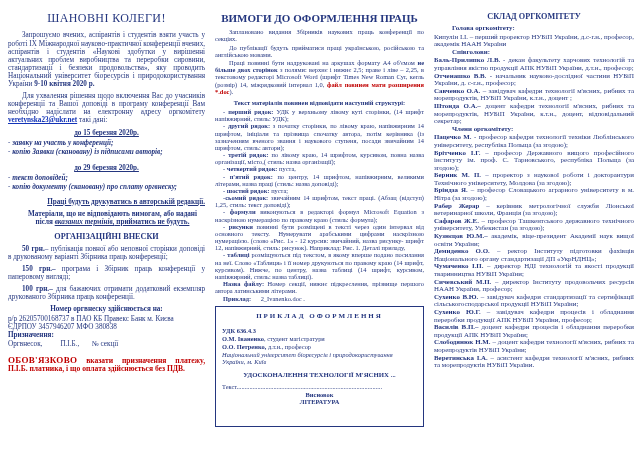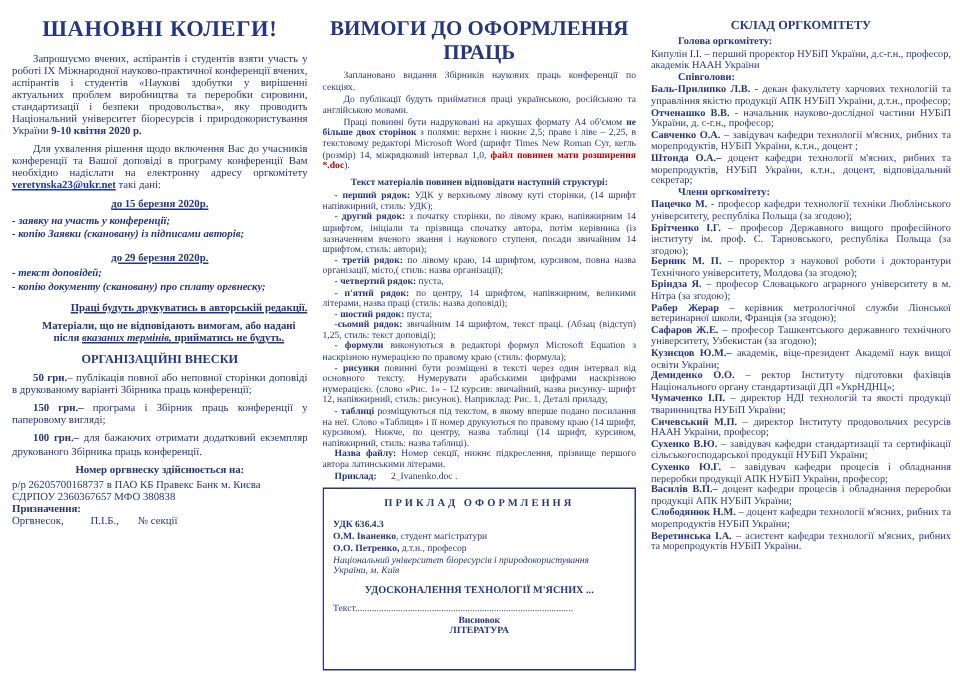--- a/index.html
+++ b/index.html
@@ -6,22 +6,22 @@
   body{
     width:640px;height:453px;background:#ffffff;overflow:hidden;
     font-family:"Liberation Serif","DejaVu Serif",serif;
     color:#24367f;
   }
   .page{display:flex;gap:10px;padding:12px 6px 0 8px;height:441px;overflow:hidden;}
   .col{overflow:hidden;}
   .col-left{width:199px;font-size:7.2px;line-height:1.12;}
   .col-mid{width:211px;font-size:6.4px;line-height:1.12;}
   .col-right{width:202px;font-size:6.9px;line-height:1.1;}
-  .h1{font-weight:bold;text-align:center;font-size:15px;letter-spacing:.4px;margin-bottom:6px;}
-  .h1m{font-weight:bold;text-align:center;font-size:14px;margin-bottom:4px;}
+  .h1{font-weight:normal;text-align:center;font-size:12px;letter-spacing:.4px;margin-bottom:6px;}
+  .h1m{font-weight:bold;text-align:center;font-size:11px;margin-bottom:4px;}
   .h1r{font-weight:bold;text-align:center;font-size:8.2px;margin-bottom:3px;}
   p{margin:0 0 4px 0;text-align:justify;}
   .ind{text-indent:14px;}
   b{font-weight:bold;}
   .u{text-decoration:underline;}
   .it{font-style:italic;}
   .red{color:#c00000;}
   .email{color:#1334b8;font-weight:bold;text-decoration:underline;cursor:pointer;}
   .date-head{font-weight:bold;text-decoration:underline;text-align:center;margin:5px 0 2px 0;}
   .dash-item{font-weight:bold;font-style:italic;text-align:left;margin:0 0 1px 0;}
@@ -65,24 +65,25 @@
     <div class="note1 u">Праці будуть друкуватись в авторській редакції.</div>
     <div class="note2"><span>Матеріали, що не відповідають вимогам, або надані після </span><span class="it u">вказаних термінів,</span><span class="u"> прийматись не будуть.</span></div>
 
     <div class="fees-title">ОРГАНІЗАЦІЙНІ ВНЕСКИ</div>
     <p class="ind"><b>50 грн.</b><span>– публікація повної або неповної сторінки доповіді в друкованому варіанті Збірника праць конференції;</span></p>
     <p class="ind"><b>150 грн.–</b><span> програма і Збірник праць конференції у паперовому вигляді;</span></p>
     <p class="ind"><b>100 грн.–</b><span> для бажаючих отримати додатковий екземпляр друкованого Збірника праць конференції.</span></p>
 
     <div class="pay-title">Номер оргвнеску здійснюється на:</div>
     <p class="pay-line">р/р 26205700168737 в ПАО КБ Правекс Банк м. Києва</p>
-    <p class="pay-line">ЄДРПОУ 2360367657 МФО 380838</p>
+    <p class="pay-line">ЄДРПОУ 3457946207 МФО 380838</p>
     <p class="pay-line"><b>Призначення:</b></p>
     <p class="pay-line pre">Оргвнесок,          П.І.Б.,       № секції</p>
 
+    <div class="mandatory"><span class="big">ОБОВ'ЯЗКОВО</span><span> вказати призначення платежу, П.І.Б. платника, і що оплата здійснюється без ПДВ.</span></div>
   </div>
 
   <div class="col col-mid">
     <div class="h1m">ВИМОГИ ДО ОФОРМЛЕННЯ ПРАЦЬ</div>
     <p class="ind" style="margin-bottom:1px;">Заплановано видання Збірників наукових праць конференції по секціях.</p>
     <p class="ind" style="margin-bottom:1px;">До публікації будуть прийматися праці українською, російською та англійською мовами.</p>
     <p class="ind" style="margin-bottom:2px;"><span>Праці повинні бути надруковані на аркушах формату А4 об'ємом </span><b>не більше двох сторінок</b><span> з полями: верхнє і нижнє 2,5; праве і ліве – 2,25, в текстовому редакторі Microsoft Word (шрифт Times New Roman Cyr, кегль (розмір) 14, міжрядковий інтервал 1,0, </span><b class="red">файл повинен мати розширення *.doc</b><span>).</span></p>
 
     <div class="struct-title">Текст матеріалів повинен відповідати наступній структурі:</div>
 

